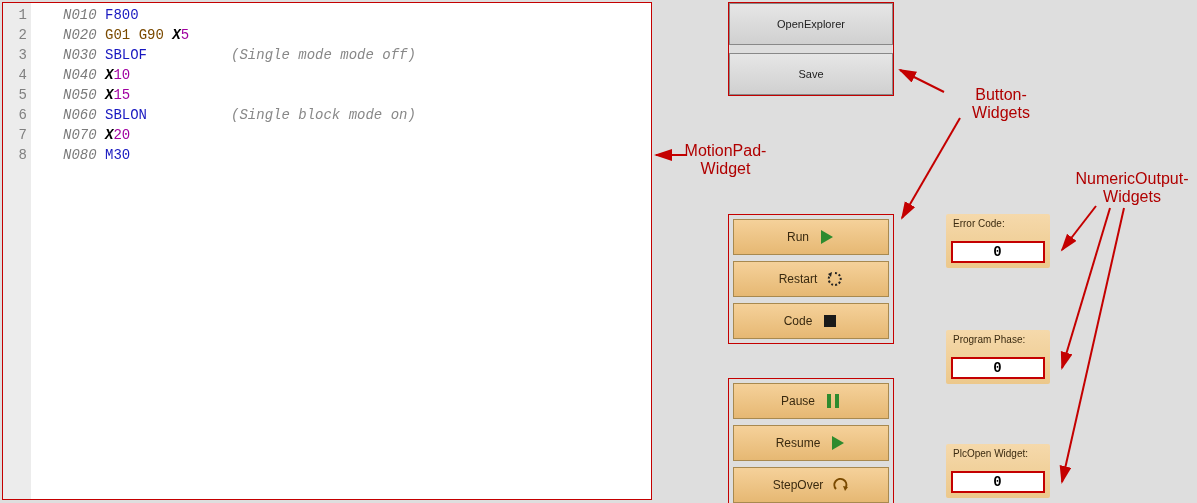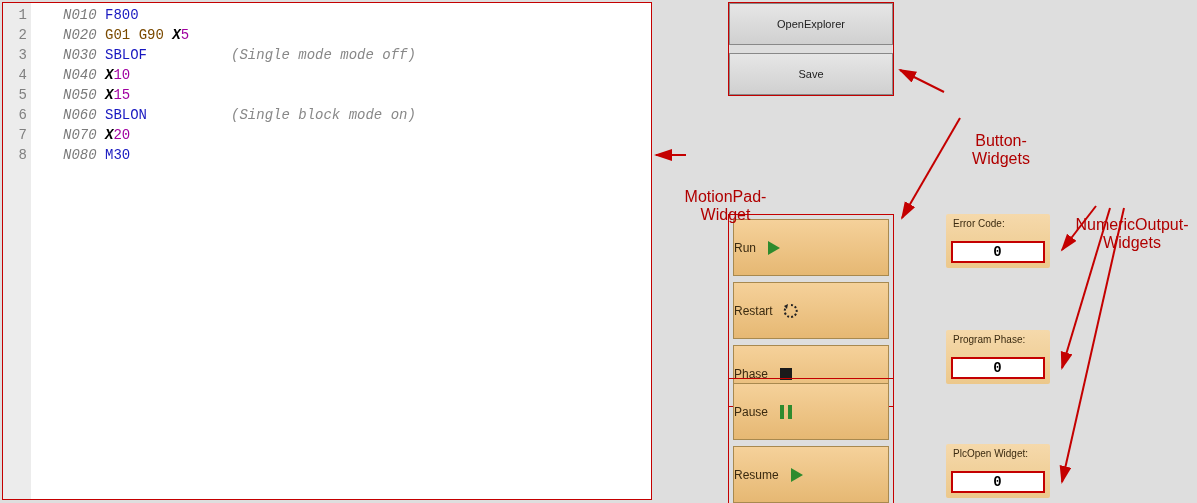--- a/index.html
+++ b/index.html
@@ -81,26 +81,27 @@
   .ctrl-group {
     position: absolute;
     left: 728px;
     width: 166px;
     border: 1px solid #c40000;
     padding: 4px;
   }
   .ctrl-a { top: 214px; }
   .ctrl-b { top: 378px; }
   .obtn {
-    height: 57px;
+    height: 36px;
     margin-bottom: 6px;
     background: linear-gradient(#f5d19a,#e6b873);
     border: 1px solid #a8894f;
     display: flex;
     align-items: center;
+    justify-content: center;
     gap: 10px;
     font-size: 12px;
     color: #3a2a10;
     cursor: pointer;
   }
   .obtn:last-child { margin-bottom: 0; }
   .obtn .ico { width: 16px; height: 16px; display:flex; align-items:center; justify-content:center; }
 
   
   .num-widget {
@@ -135,21 +136,20 @@
 
   
   .anno {
     position: absolute;
     color: #b00000;
     font-family: "Trebuchet MS", Verdana, sans-serif;
     font-size: 16px;
     line-height: 18px;
     text-align: center;
     pointer-events: none;
-    margin-top: 46px;
   }
   .anno-button  { left: 946px; top: 86px;  width: 110px; }
   .anno-motion  { left: 678px; top: 142px; width: 95px;  }
   .anno-numeric { left: 1072px; top: 170px; width: 120px; }
 
   svg.arrows {
     position: absolute;
     left: 0; top: 0;
     width: 1197px; height: 503px;
     pointer-events: none;
@@ -202,21 +202,21 @@
   <div class="obtn">
     <span>Restart</span>
     <span class="ico">
       <svg viewBox="0 0 16 16">
           <path d="M8 2 A6 6 0 1 1 2.5 5" fill="none" stroke="#222" stroke-width="2" stroke-dasharray="2 2"></path>
           <polygon points="1,3 5,1 4,6" fill="#222"></polygon>
         </svg>
     </span>
   </div>
   <div class="obtn">
-    <span>Phase</span>
+    <span>Code</span>
     <span class="ico">
       <svg viewBox="0 0 16 16">
           <rect x="2" y="2" width="12" height="12" fill="#1a1a1a"></rect>
         </svg>
     </span>
   </div>
 </div>
 
 <div class="ctrl-group ctrl-b">
   <div class="obtn">

